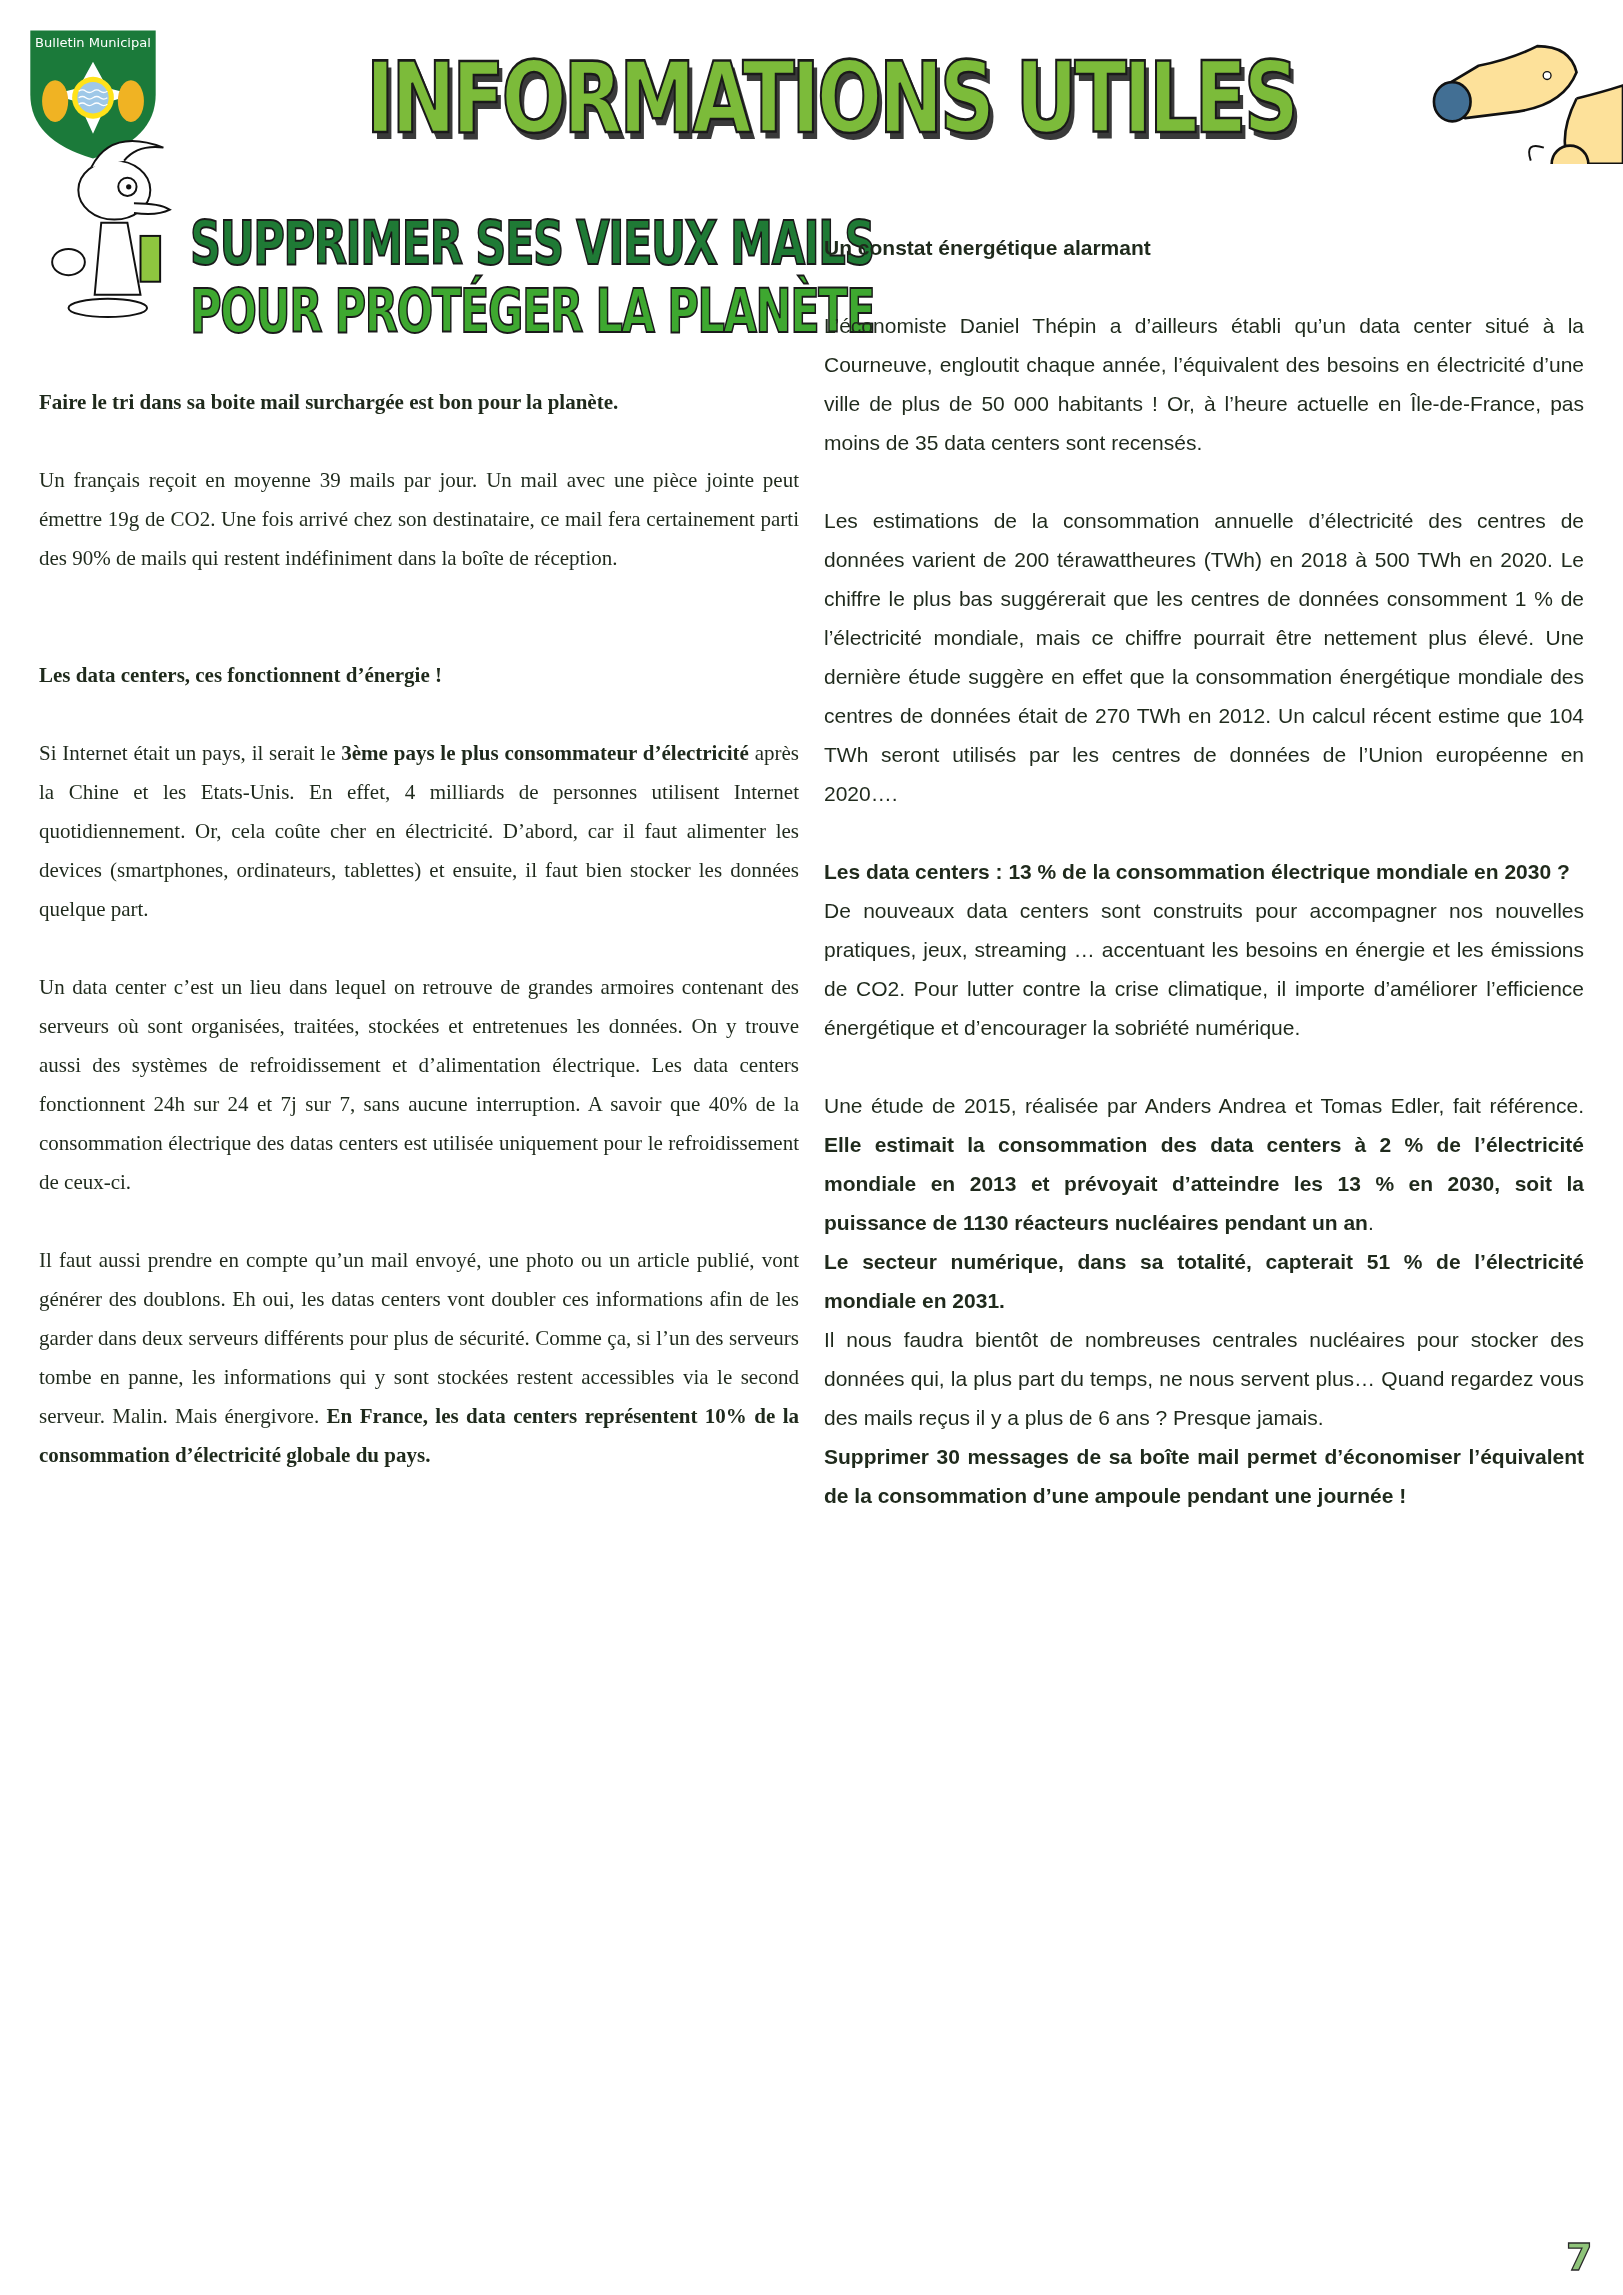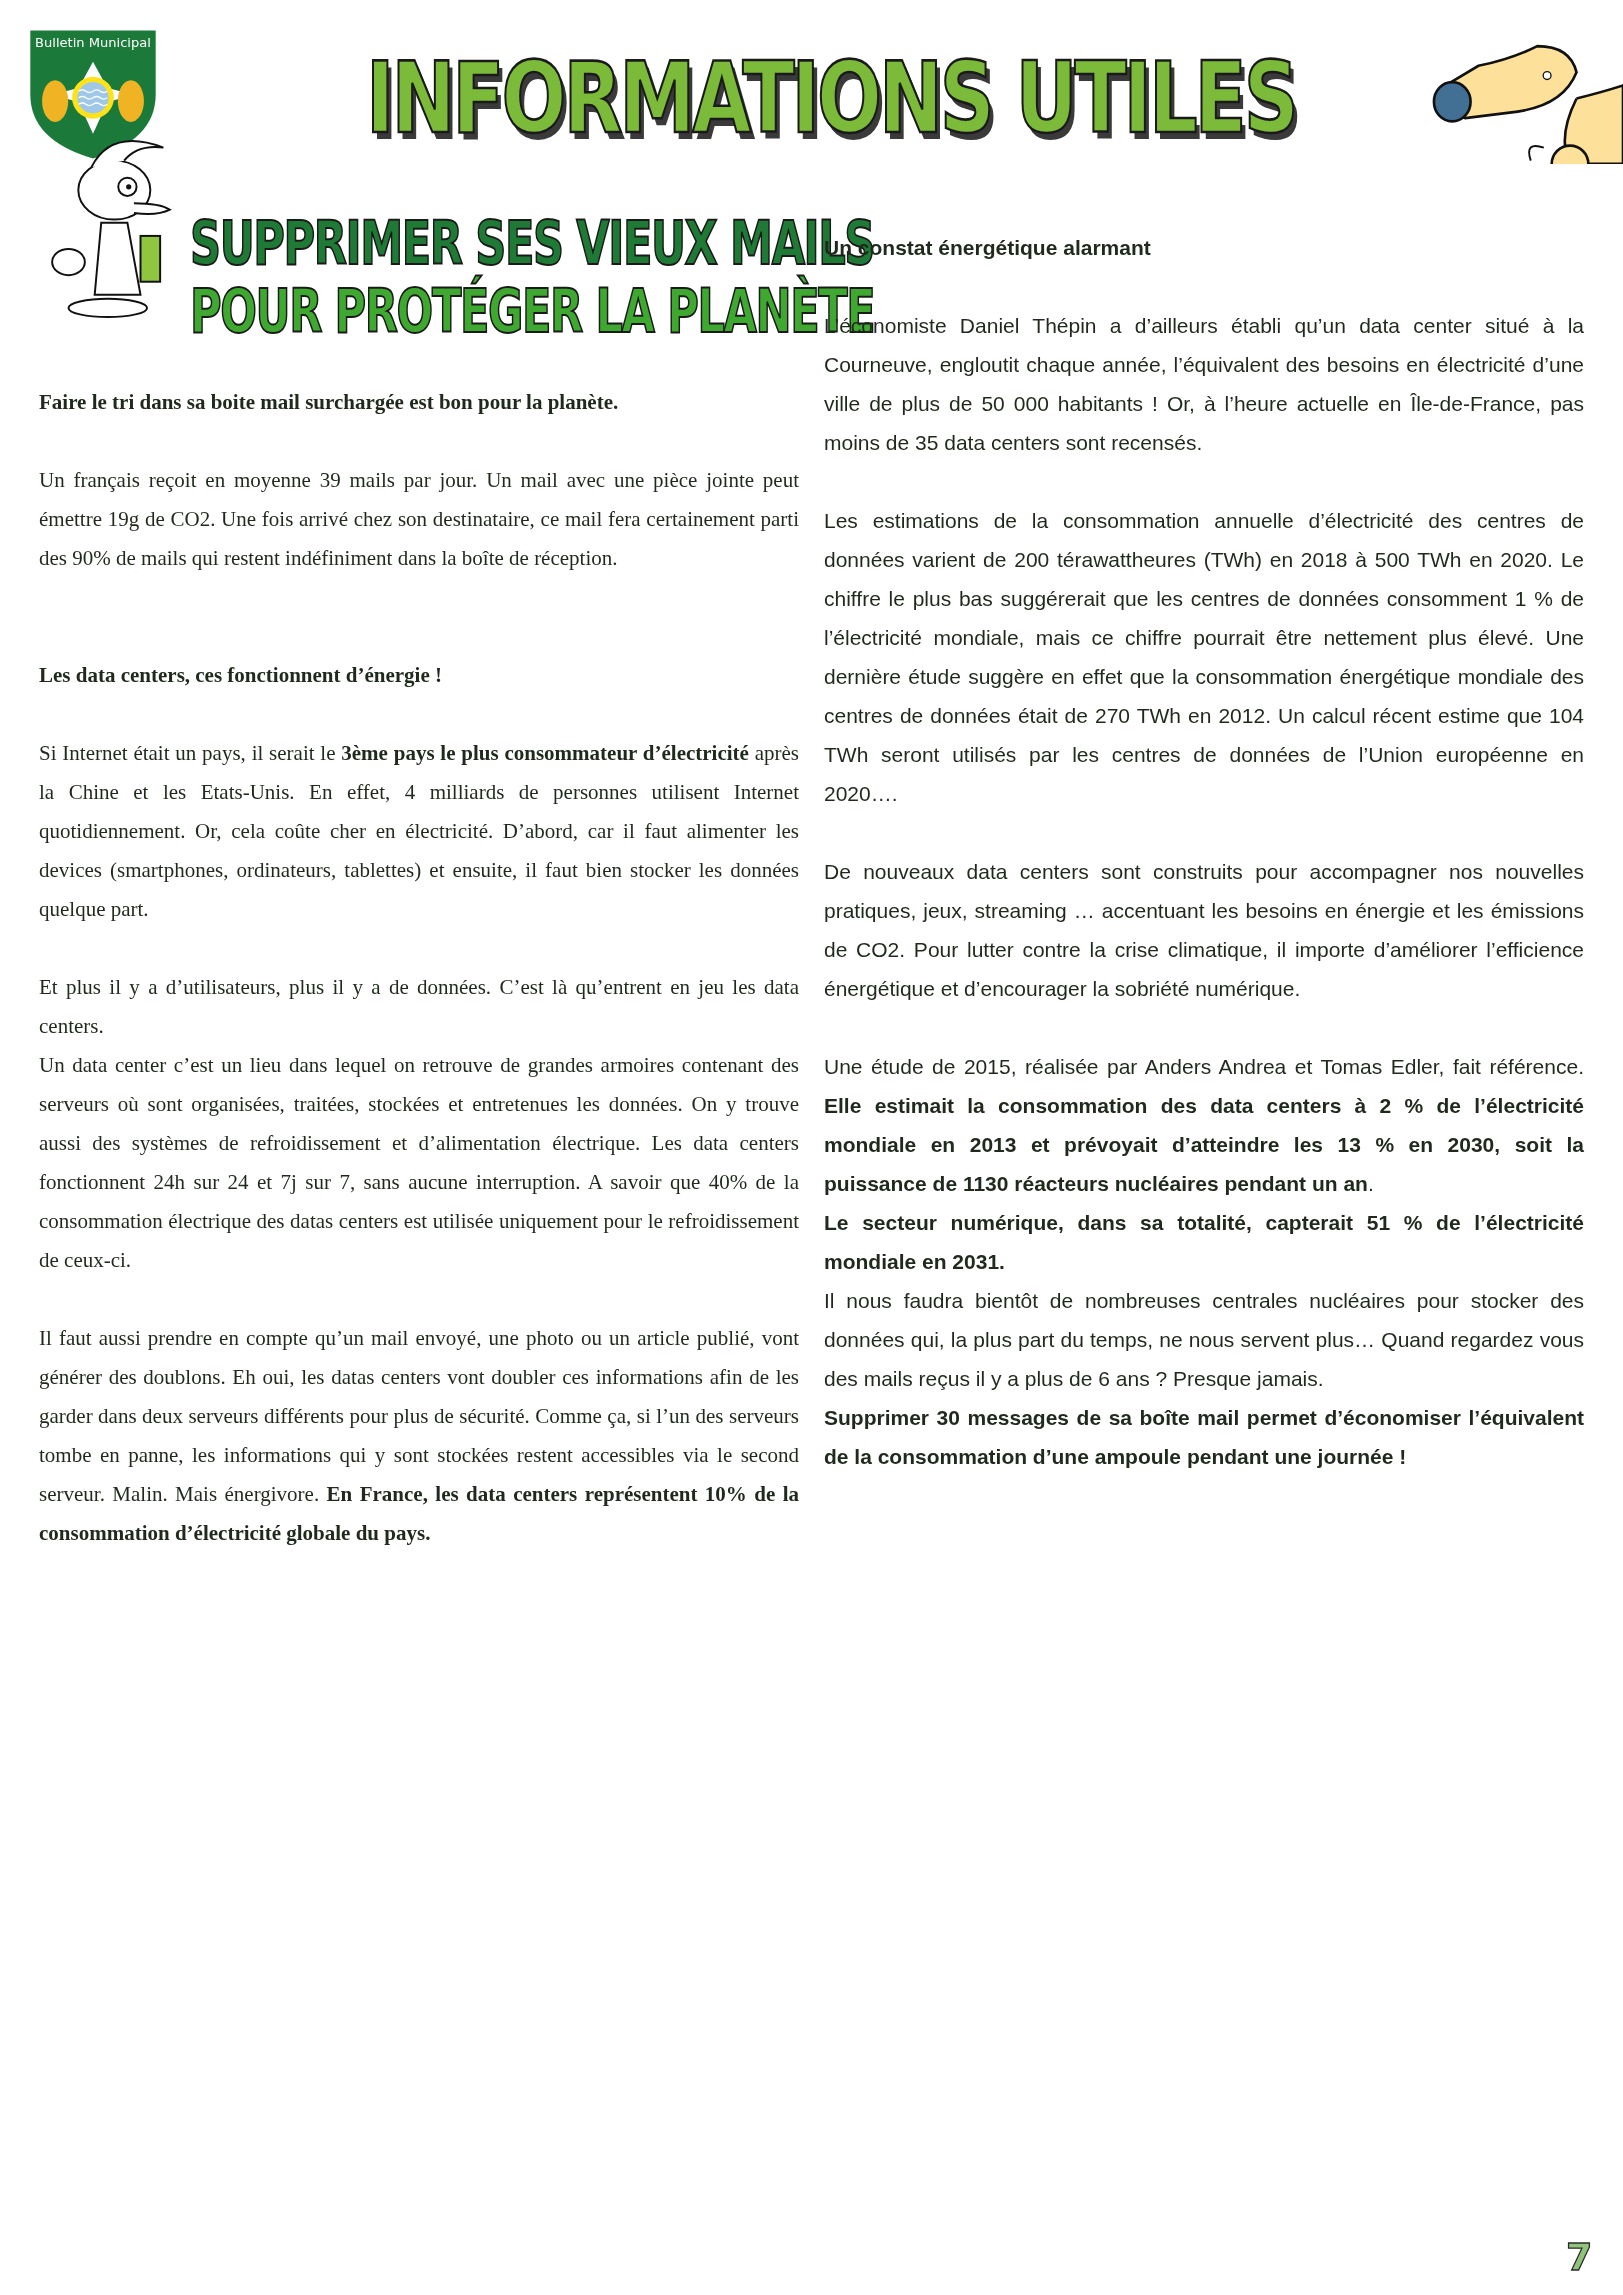--- a/index.html
+++ b/index.html
@@ -71,33 +71,33 @@
 <div class="col left" style="top:383px;font-family:Liberation Serif, serif;">
   <p><b>Faire le tri dans sa boite mail surchargée est bon pour la planète.</b></p>
   <div class="gap"></div>
   <p>Un français reçoit en moyenne 39 mails par jour. Un mail avec une pièce jointe peut émettre 19g de CO2. Une fois arrivé chez son destinataire, ce mail fera certainement parti des 90% de mails qui restent indéfiniment dans la boîte de réception.</p>
   <div class="gap"></div>
   <div class="gap"></div>
   <p><b>Les data centers, ces fonctionnent d’énergie !</b></p>
   <div class="gap"></div>
   <p><span>Si Internet était un pays, il serait le </span><b>3ème pays le plus consommateur d’électricité</b><span> après la Chine et les Etats-Unis. En effet, 4 milliards de personnes utilisent Internet quotidiennement. Or, cela coûte cher en électricité. D’abord, car il faut alimenter les devices (smartphones, ordinateurs, tablettes) et ensuite, il faut bien stocker les données quelque part.</span></p>
   <div class="gap"></div>
-  <p>Et plus il y a d’utilisateurs, plus il y a de données. C’est là qu’entrent en jeu les data centers.</p>
   <p>Un data center c’est un lieu dans lequel on retrouve de grandes armoires contenant des serveurs où sont organisées, traitées, stockées et entretenues les données. On y trouve aussi des systèmes de refroidissement et d’alimentation électrique. Les data centers fonctionnent 24h sur 24 et 7j sur 7, sans aucune interruption. A savoir que 40% de la consommation électrique des datas centers est utilisée uniquement pour le refroidissement de ceux-ci.</p>
   <div class="gap"></div>
   <p><span>Il faut aussi prendre en compte qu’un mail envoyé, une photo ou un article publié, vont générer des doublons. Eh oui, les datas centers vont doubler ces informations afin de les garder dans deux serveurs différents pour plus de sécurité. Comme ça, si l’un des serveurs tombe en panne, les informations qui y sont stockées restent accessibles via le second serveur. Malin. Mais énergivore. </span><b>En France, les data centers représentent 10% de la consommation d’électricité globale du pays.</b></p>
 </div>
 
 <div class="col right" style="top:228px;">
   <p><b>Un constat énergétique alarmant</b></p>
   <div class="gap"></div>
   <p>L’économiste Daniel Thépin a d’ailleurs établi qu’un data center situé à la Courneuve, engloutit chaque année, l’équivalent des besoins en électricité d’une ville de plus de 50 000 habitants ! Or, à l’heure actuelle en Île-de-France, pas moins de 35 data centers sont recensés.</p>
   <div class="gap"></div>
   <p>Les estimations de la consommation annuelle d’électricité des centres de données varient de 200 térawattheures (TWh) en 2018 à 500 TWh en 2020. Le chiffre le plus bas suggérerait que les centres de données consomment 1 % de l’électricité mondiale, mais ce chiffre pourrait être nettement plus élevé. Une dernière étude suggère en effet que la consommation énergétique mondiale des centres de données était de 270 TWh en 2012. Un calcul récent estime que 104 TWh seront utilisés par les centres de données de l’Union européenne en 2020….</p>
   <div class="gap"></div>
+  <p><b>Les data centers : 13 % de la consommation électrique mondiale en 2030 ?</b></p>
   <p>De nouveaux data centers sont construits pour accompagner nos nouvelles pratiques, jeux, streaming … accentuant les besoins en énergie et les émissions de CO2. Pour lutter contre la crise climatique, il importe d’améliorer l’efficience énergétique et d’encourager la sobriété numérique.</p>
   <div class="gap"></div>
   <p><span>Une étude de 2015, réalisée par Anders Andrea et Tomas Edler, fait référence. </span><b>Elle estimait la consommation des data centers à 2 % de l’électricité mondiale en 2013 et prévoyait d’atteindre les 13 % en 2030, soit la puissance de 1130 réacteurs nucléaires pendant un an</b><span>.</span></p>
   <p><b>Le secteur numérique, dans sa totalité, capterait 51 % de l’électricité mondiale en 2031.</b></p>
   <p>Il nous faudra bientôt de nombreuses centrales nucléaires pour stocker des données qui, la plus part du temps, ne nous servent plus… Quand regardez vous des mails reçus il y a plus de 6 ans ? Presque jamais.</p>
   <p><b>Supprimer 30 messages de sa boîte mail permet d’économiser l’équivalent de la consommation d’une ampoule pendant une journée !</b></p>
 </div>
 
 <div class="page-number">7</div>
 

